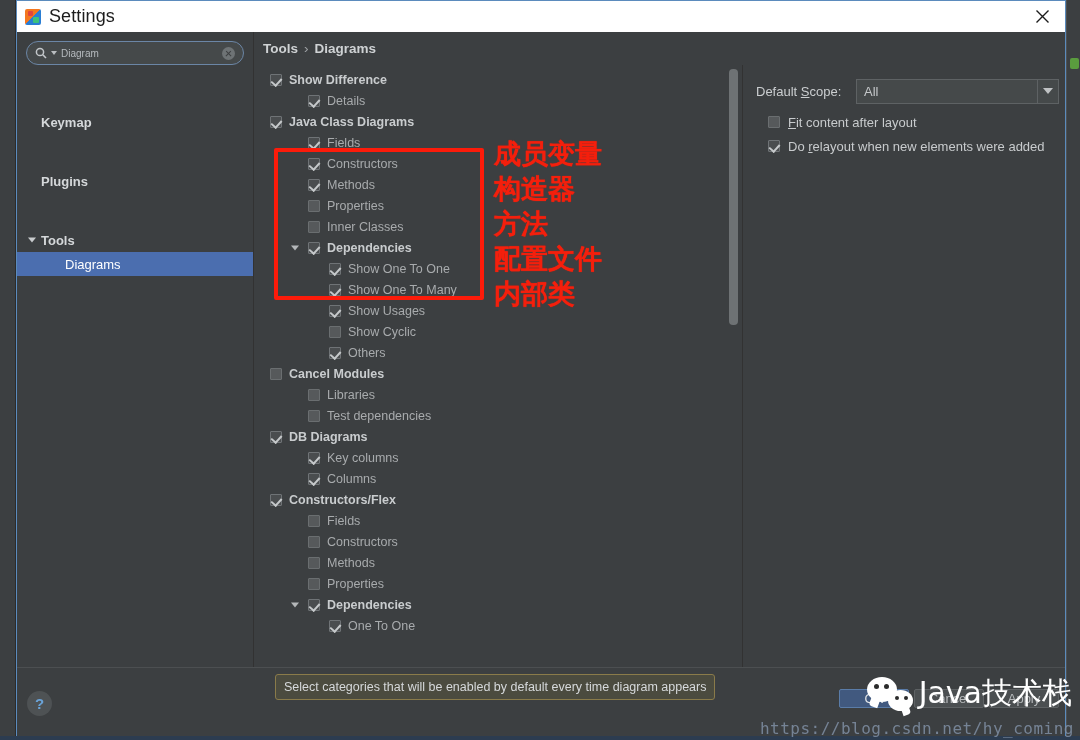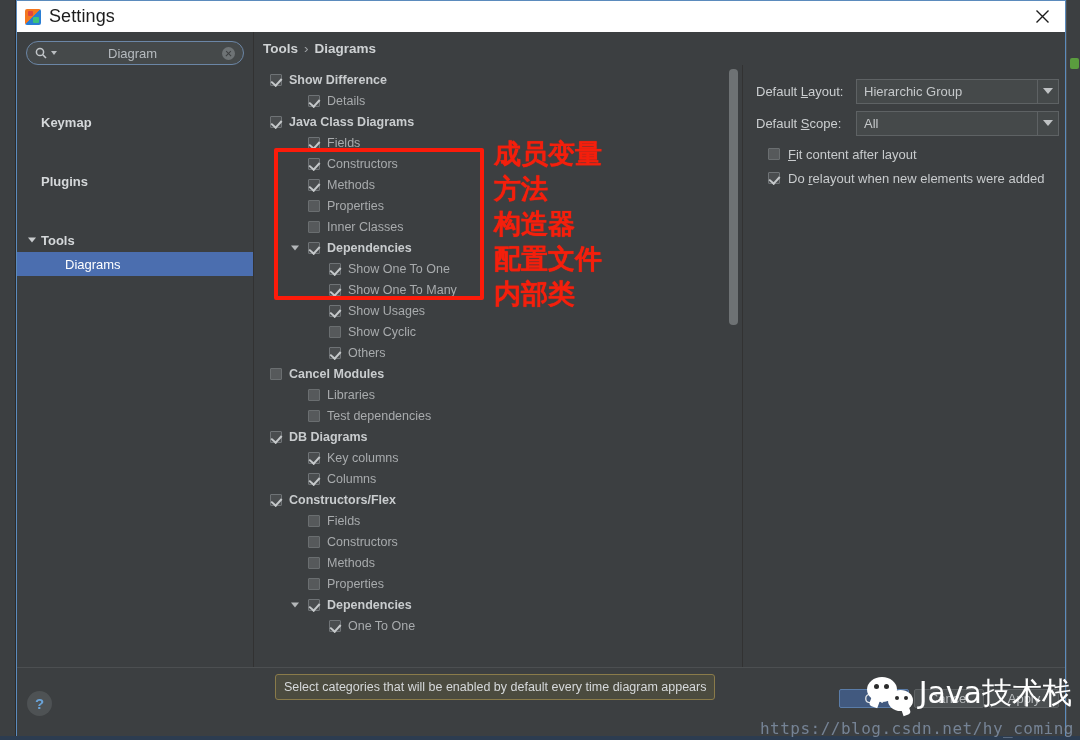--- a/index.html
+++ b/index.html
@@ -98,22 +98,22 @@
     display: flex; align-items: center;
     padding: 0 8px 0 8px;
   }
   #search-icon { flex: 0 0 auto; display: flex; align-items: center; margin-right: 2px; }
   #search-caret {
     width: 0; height: 0; margin-left: 2px; margin-right: 4px;
     border-left: 3px solid transparent; border-right: 3px solid transparent;
     border-top: 4px solid #b9bdc0;
   }
   #search-value {
-    font-size: 13px; color: #b6bbbf; flex: 1 1 auto;
-    white-space: nowrap; overflow: hidden; margin-left: 47px;
+    font-size: 10px; color: #b6bbbf; flex: 1 1 auto;
+    white-space: nowrap; overflow: hidden;
   }
   #search-clear {
     width: 13px; height: 13px; border-radius: 50%;
     background: #6e7375; position: relative; flex: 0 0 auto; cursor: pointer;
   }
   #search-clear::before, #search-clear::after {
     content: ""; position: absolute; left: 3px; top: 6px;
     width: 7px; height: 1.4px; background: #3c3f41;
   }
   #search-clear::before { transform: rotate(45deg); }
@@ -531,31 +531,20 @@
                 <span class="cb checked"></span>
                 <span>One To One</span>
               </div>
             </div>
           <div id="tree-scrollbar"></div>
           <div id="tree-pane-divider"></div>
         </div>
 
         <div id="options-pane">
 
-          <div class="opt-row">
-            <div class="opt-label">
-              <span>Default </span><u>L</u><span>ayout:</span>
-            </div>
-            <div class="combo">
-              <span class="combo-value">Hierarchic Group</span>
-              <span class="combo-arrow-box">
-                  <span class="combo-arrow"></span>
-                </span>
-            </div>
-          </div>
 
           <div class="opt-row">
             <div class="opt-label">
               <span>Default </span><u>S</u><span>cope:</span>
             </div>
             <div class="combo">
               <span class="combo-value">All</span>
               <span class="combo-arrow-box">
                   <span class="combo-arrow"></span>
                 </span>
@@ -576,22 +565,22 @@
             </span>
           </div>
 
         </div>
       </div>
     </div>
 
     <div id="red-box"></div>
     <div id="cn-annotations">
         <div class="cn-line">成员变量</div>
+        <div class="cn-line">构造器</div>
         <div class="cn-line">方法</div>
-        <div class="cn-line">构造器</div>
         <div class="cn-line">配置文件</div>
         <div class="cn-line">内部类</div>
       </div>
 
     <div id="tooltip">Select categories that will be enabled by default every time diagram appears</div>
   </div>
 
   <div id="footer">
     <div id="help-button">?</div>
     <div id="button-bar">

